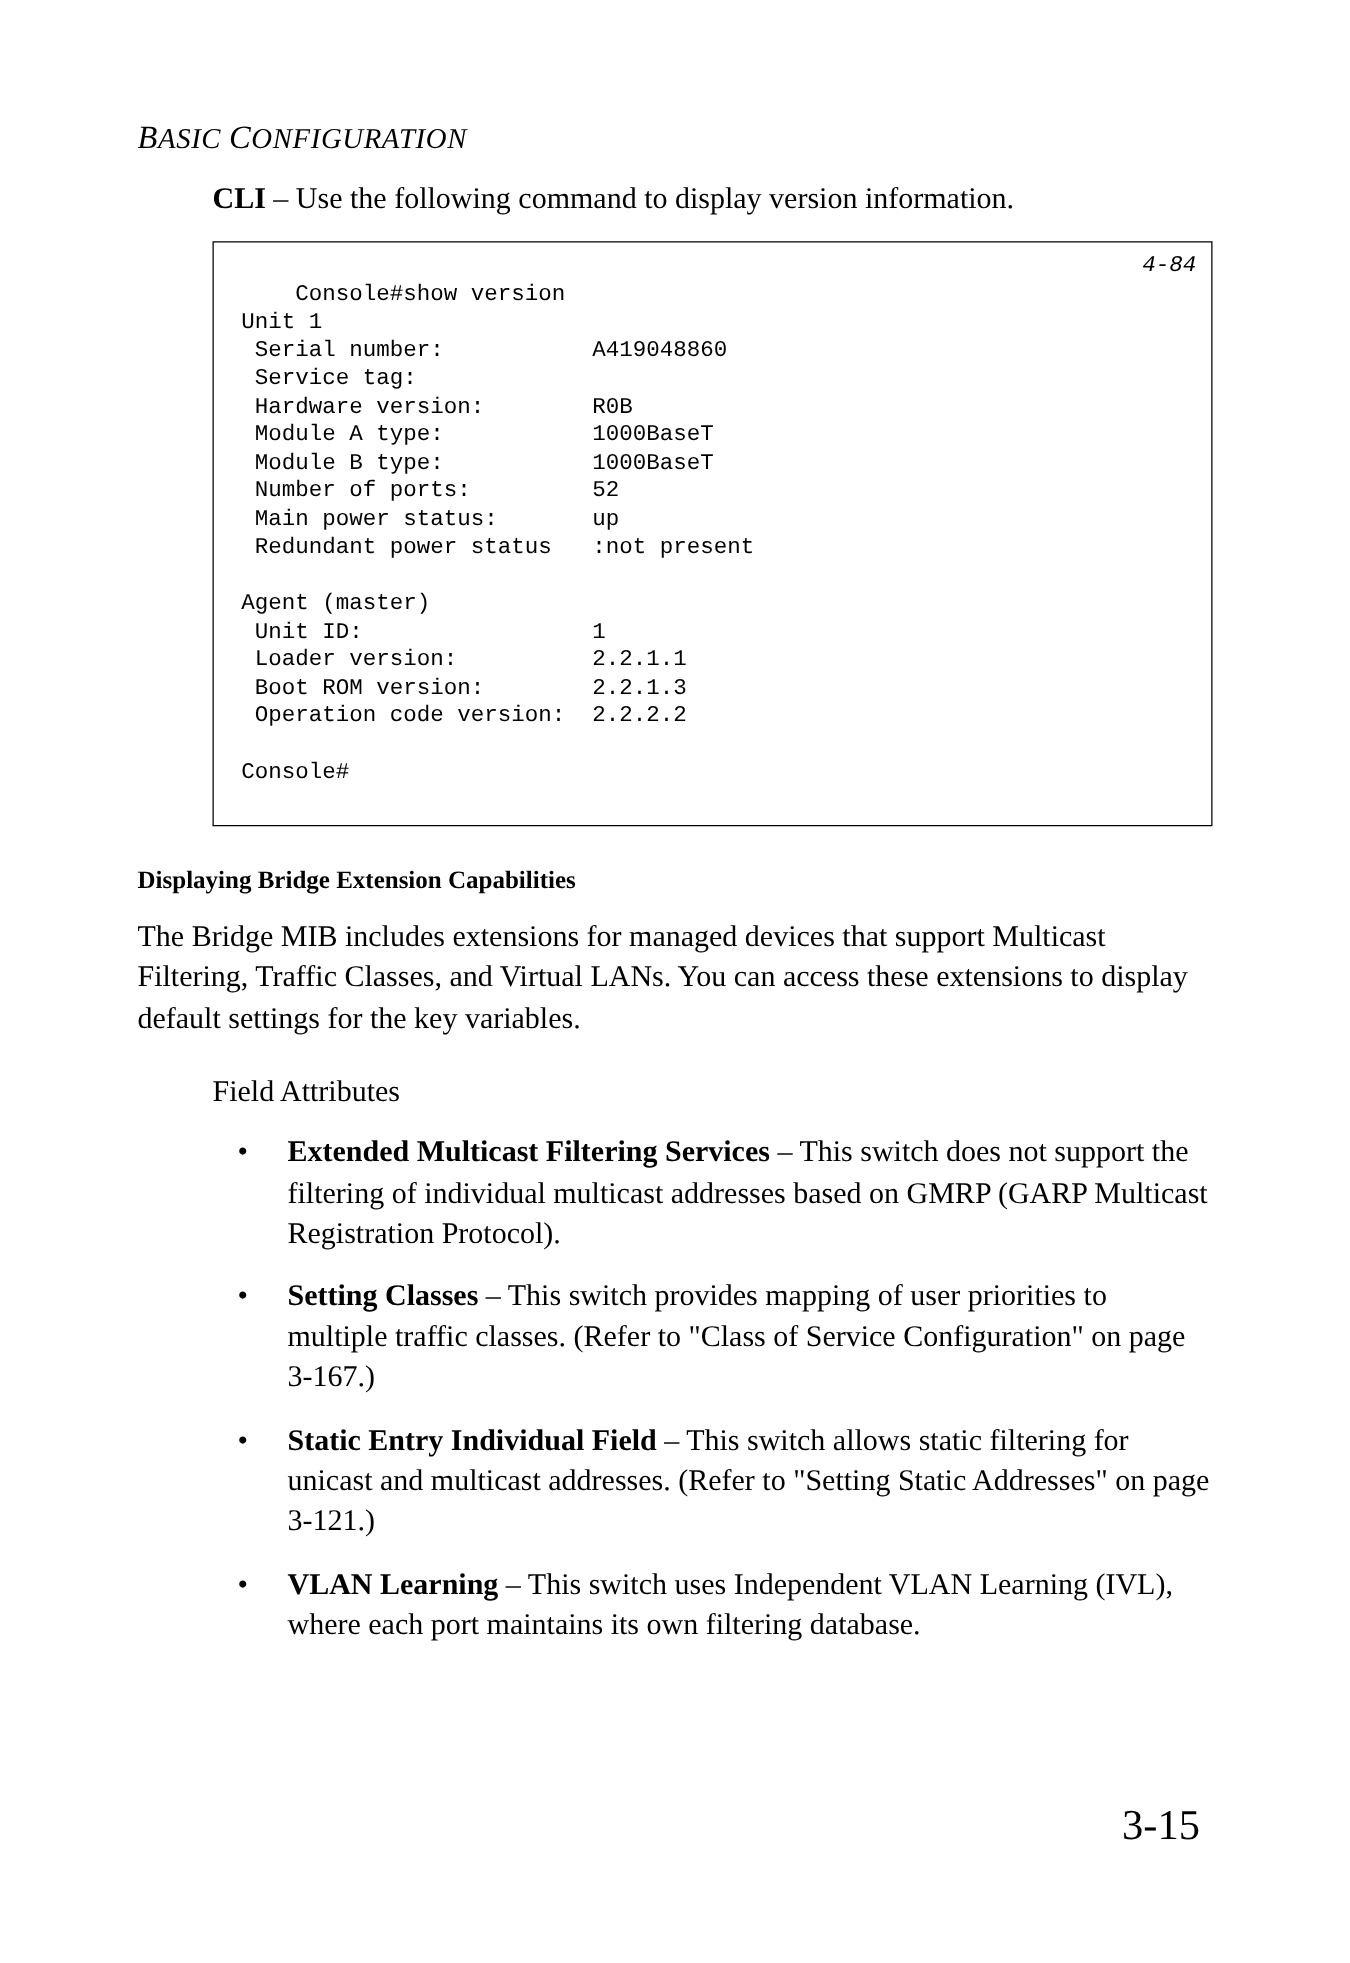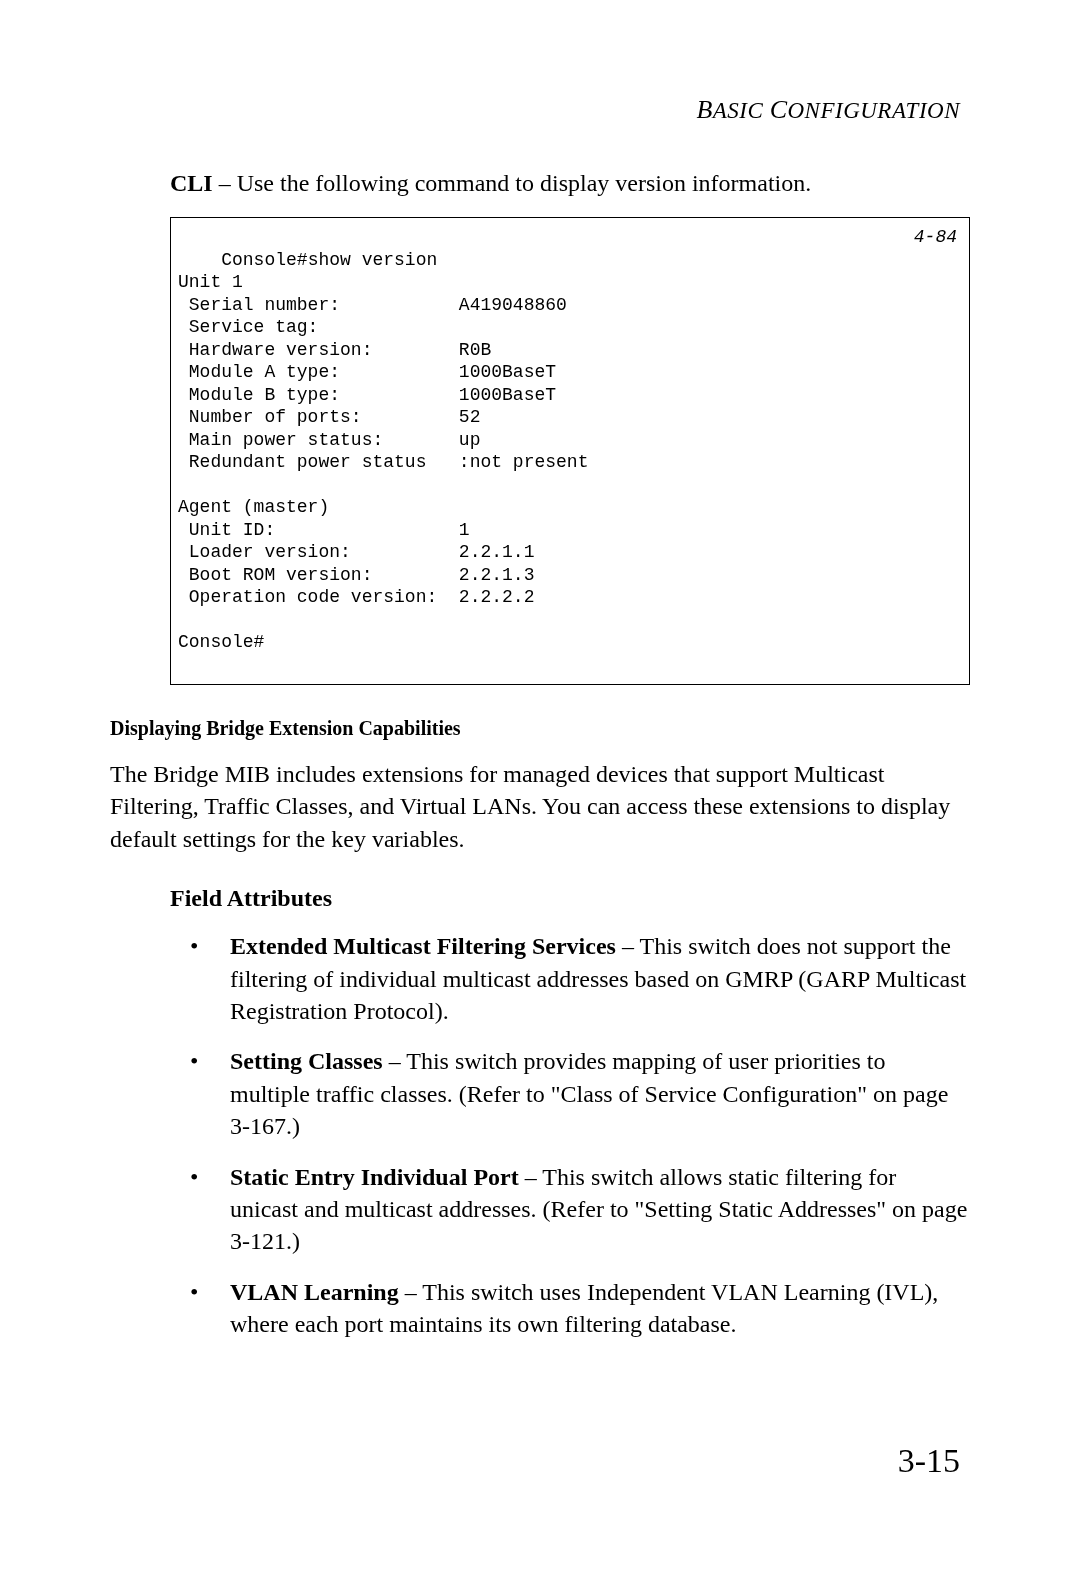--- a/index.html
+++ b/index.html
@@ -12,43 +12,42 @@
       height: 1570px;
       background: #ffffff;
       font-family: Garamond, 'Times New Roman', serif;
       color: #000000;
       position: relative;
     }
     .page {
       padding: 95px 110px 0 110px;
     }
     .header-title {
-      text-align: right;
       font-size: 23px;
       font-style: italic;
       font-variant: small-caps;
       letter-spacing: 0.5px;
-      margin-bottom: 45px;
+      margin-bottom: 21px;
       padding-right: 10px;
     }
     .header-title .first-letter {
       font-size: 26px;
     }
     .cli-intro {
       font-size: 24px;
       margin-left: 60px;
       margin-bottom: 20px;
     }
     .cli-intro .bold {
       font-weight: bold;
     }
     .code-box {
       margin-left: 60px;
       border: 1px solid #000000;
-      padding: 8px 7px;
+      padding: 8px 22px;
       font-family: 'Courier New', monospace;
       font-size: 18px;
       line-height: 1.25;
       white-space: pre;
       position: relative;
     }
     .code-ref {
       position: absolute;
       right: 12px;
       top: 8px;
@@ -63,21 +62,21 @@
       margin-bottom: 18px;
       margin-left: 0;
     }
     .section-para {
       font-size: 24px;
       line-height: 1.35;
       margin-bottom: 30px;
     }
     .field-heading {
       font-size: 24px;
-      font-weight: bold;
+      font-weight: normal;
       margin-left: 60px;
       margin-bottom: 18px;
     }
     .bullet-list {
       list-style: none;
       margin-left: 60px;
     }
     .bullet-list li {
       position: relative;
       padding-left: 60px;
@@ -143,21 +142,21 @@
   <h3 class="field-heading">Field Attributes</h3>
 
   <ul class="bullet-list">
     <li>
       <span class="bold">Extended Multicast Filtering Services</span><span> – This switch does not support the filtering of individual multicast addresses based on GMRP (GARP Multicast Registration Protocol).</span>
     </li>
     <li>
       <span class="bold">Setting Classes</span><span> – This switch provides mapping of user priorities to multiple traffic classes. (Refer to "Class of Service Configuration" on page 3-167.)</span>
     </li>
     <li>
-      <span class="bold">Static Entry Individual Port</span><span> – This switch allows static filtering for unicast and multicast addresses. (Refer to "Setting Static Addresses" on page 3-121.)</span>
+      <span class="bold">Static Entry Individual Field</span><span> – This switch allows static filtering for unicast and multicast addresses. (Refer to "Setting Static Addresses" on page 3-121.)</span>
     </li>
     <li>
       <span class="bold">VLAN Learning</span><span> – This switch uses Independent VLAN Learning (IVL), where each port maintains its own filtering database.</span>
     </li>
   </ul>
 
 </div>
 
 <div class="page-number">3-15</div>
 

